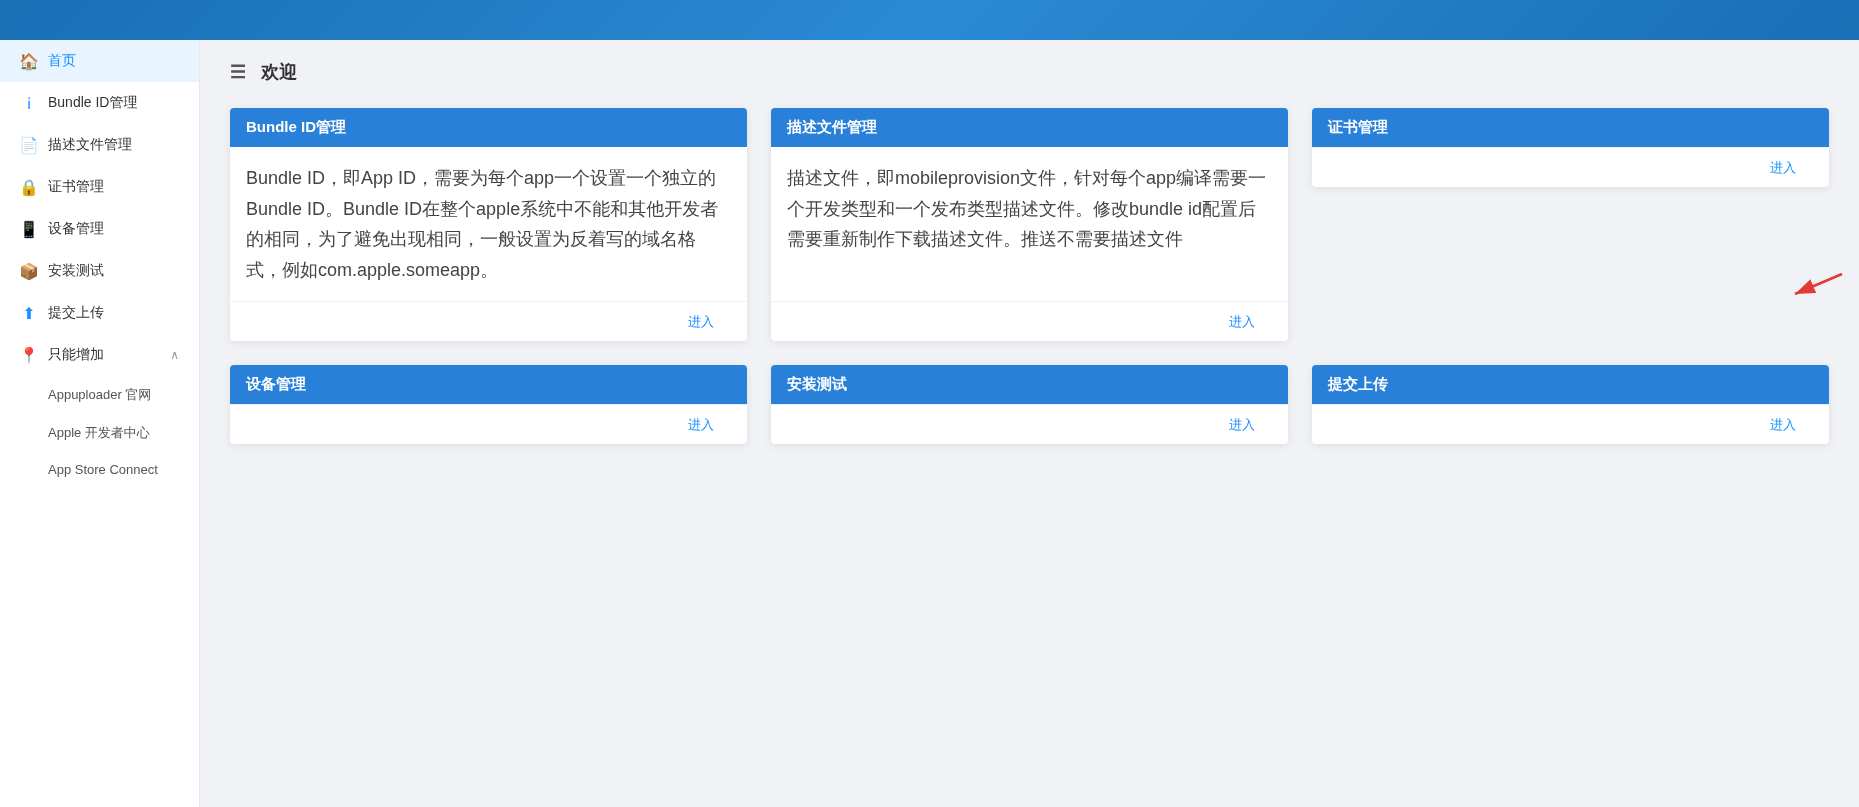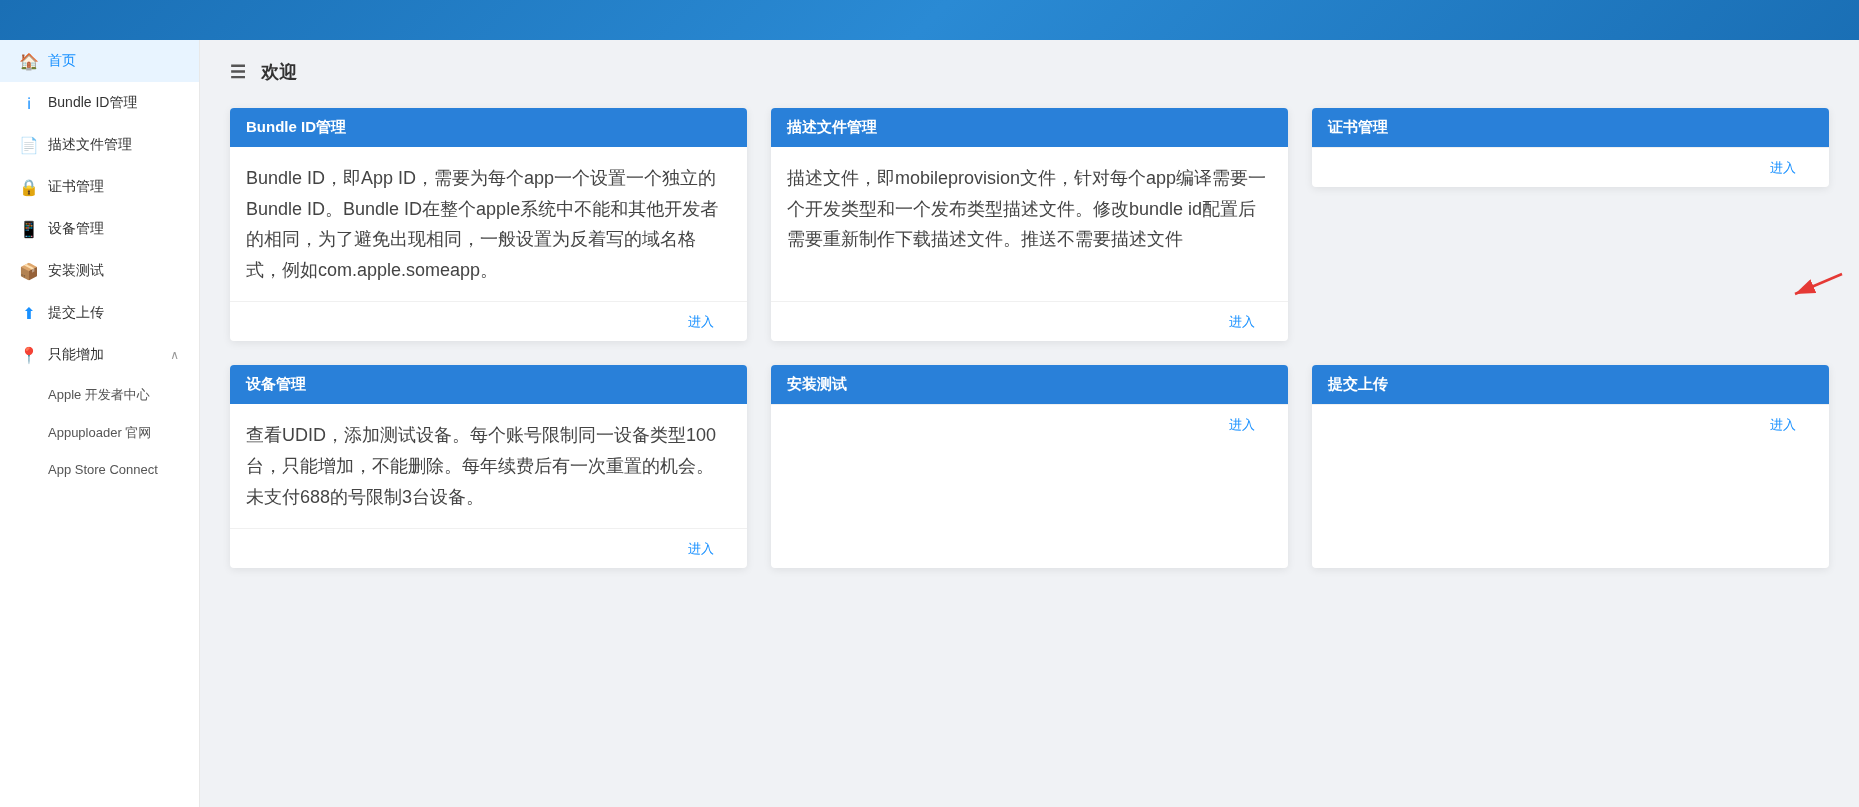--- a/index.html
+++ b/index.html
@@ -190,24 +190,24 @@
       <span>提交上传</span>
     </div>
 
     <div class="sidebar-item">
       <span class="icon sites">📍</span>
       <span>只能增加</span>
       <span class="sidebar-section-arrow">∧</span>
     </div>
 
     <div class="sidebar-sub-item">
+      <span>Appuploader 官网</span>
+    </div>
+    <div class="sidebar-sub-item">
       <span>Apple 开发者中心</span>
-    </div>
-    <div class="sidebar-sub-item">
-      <span>Appuploader 官网</span>
     </div>
     <div class="sidebar-sub-item">
       <span>App Store Connect</span>
     </div>
   </div>
 
   <div class="main-content">
     <div class="page-header">
       <span class="menu-icon">☰</span>
       &nbsp;
@@ -257,23 +257,20 @@
             </marker>
           </defs>
           <line x1="55" y1="5" x2="8" y2="25" stroke="#e53935" stroke-width="2.5" marker-end="url(#arrowhead)"></line>
         </svg>
       </div>
 
       <div class="card">
         <div class="card-header">
           <span>设备管理</span>
         </div>
-        <div class="card-body">
-          <span>查看UDID，添加测试设备。每个账号限制同一设备类型100台，只能增加，不能删除。每年续费后有一次重置的机会。未支付688的号限制3台设备。</span>
-        </div>
         <div class="card-footer">
           <a class="card-link">进入</a>
         </div>
       </div>
 
       <div class="card">
         <div class="card-header">
           <span>安装测试</span>
         </div>
         <div class="card-footer">

